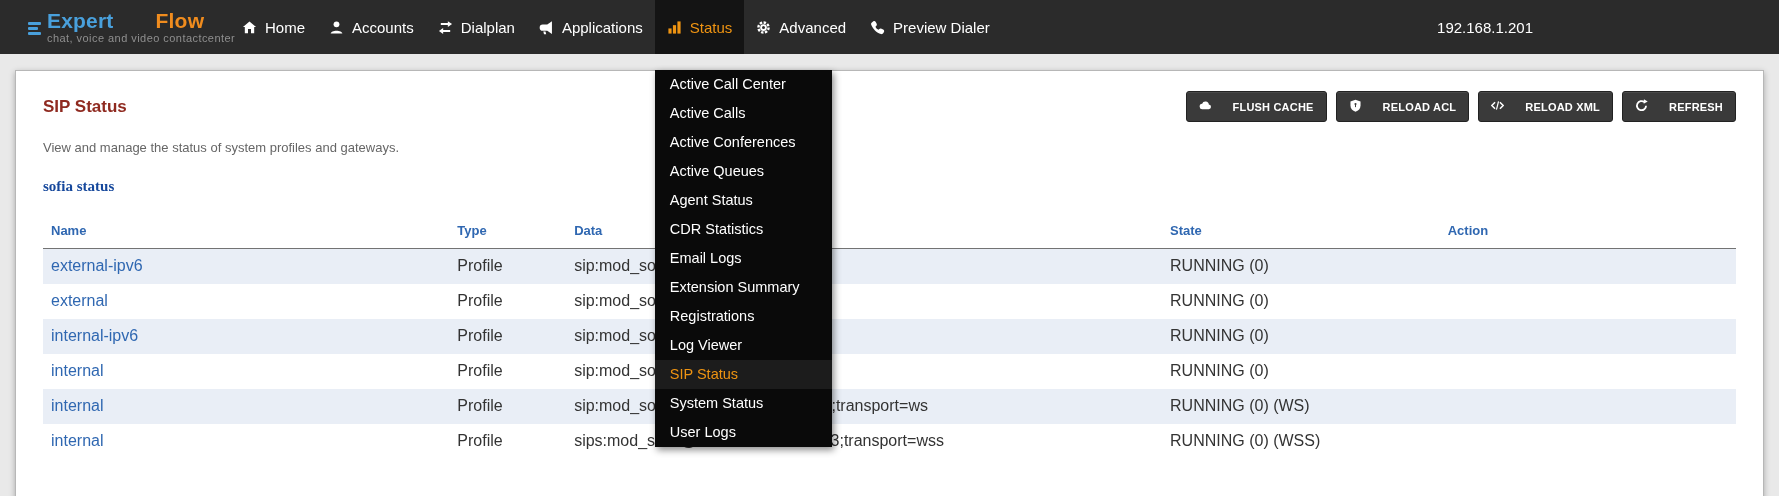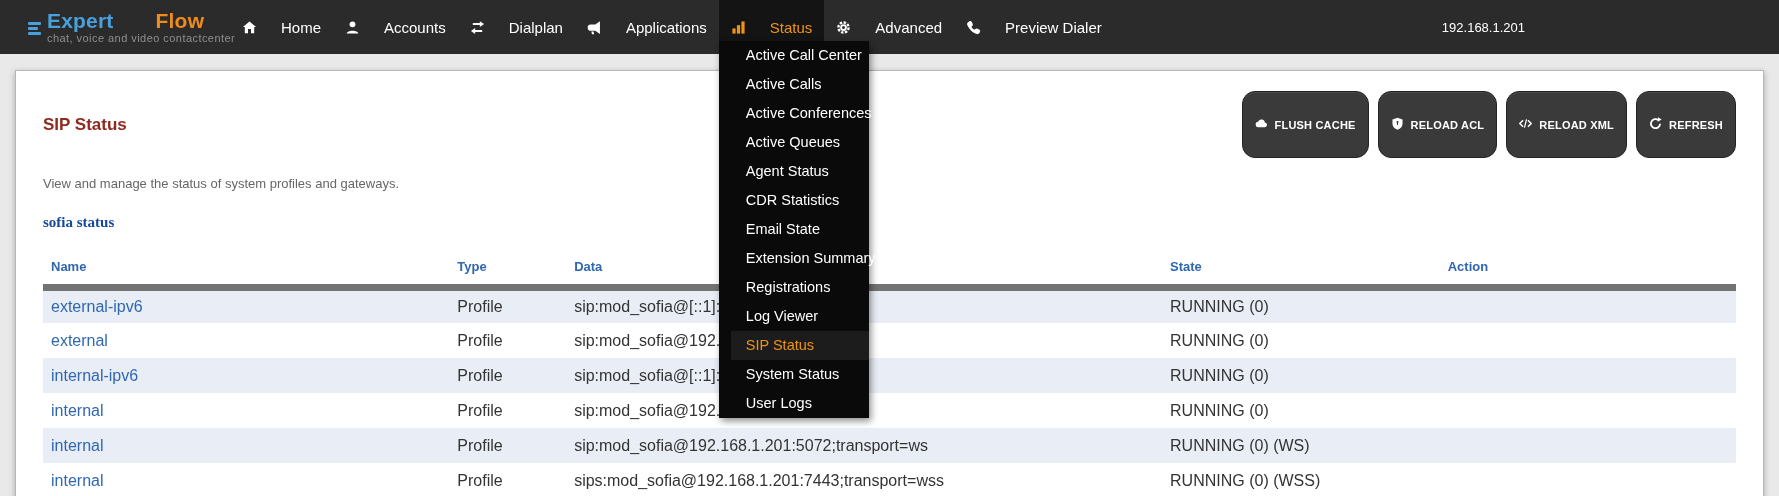--- a/index.html
+++ b/index.html
@@ -22,65 +22,64 @@
   .brand-bars i:nth-child(2){ width:10px; }
   .brand-bars i:nth-child(3){ width:13px; }
   .brand-text { display:flex; flex-direction:column; }
   .brand-name { font-size:21px; font-weight:bold; line-height:20px; letter-spacing:.2px; }
   .brand-name .p1 { color:var(--brand_blue,#49a0dc); }
   .brand-name .p2 { color:var(--brand_orange,#f08c1e);padding-left:42px; }
   .brand-tagline { font-size:11px; color:#8f8f8f; letter-spacing:.45px; margin-top:1px; white-space:nowrap; }
 
   .nav-menu { display:flex; height:54px; margin-left:26px; }
   .nav-item {
-    display:flex; align-items:center; gap:24px; padding:0 12px;
+    display:flex; align-items:center; gap:8px; padding:0 12px;
     color:#ffffff; font-size:15px; cursor:pointer; position:relative; white-space:nowrap;
   }
   .nav-item .nicon { width:15px; height:15px; display:inline-flex; align-items:center; justify-content:center; }
   .nav-item .nicon svg { width:15px; height:15px; }
   .nav-item.active { background:#141414; color:var(--accent_orange,#ef9412); }
-  .nav-right { position:absolute; right:254px; top:0; height:54px; display:flex; align-items:center; color:#fff; font-size:13px; }
+  .nav-right { position:absolute; right:246px; top:0; height:54px; display:flex; align-items:center; color:#fff; font-size:15px; }
 
   
   .dropdown {
-    position:absolute; top:41px; left:0; width:150px;
+    position:absolute; top:70px; left:0; width:177px;
     background:var(--dropdown_bg,#0a0a0a);
     box-shadow:2px 3px 7px rgba(0,0,0,.45);
     z-index:30;
-    padding-left:12px;
   }
   .dd-item { padding:7px 15px; font-size:14.5px; line-height:15px; color:#ffffff; cursor:pointer; white-space:nowrap; }
   .dd-item.active { color:var(--accent_orange,#ef9412); background:#1c1c1c; }
 
   
   .card {
     position:absolute; top:70px; left:15px; right:15px; height:520px;
     background:#ffffff; border:1px solid #b7b7b7;
     box-shadow:0 2px 6px rgba(0,0,0,.28);
     padding:20px 27px;
   }
   .page-header { display:flex; justify-content:space-between; align-items:center; }
   .page-title { font-size:17px; font-weight:bold; color:var(--title_red,#8f2a20); }
   .btn-group { display:flex; gap:9px; }
   .btn {
-    display:inline-flex; align-items:center; gap:7px;
-    background:var(--button_bg,#3a3a3a); border:1px solid #222; border-radius:13px;
+    display:inline-flex; align-items:center; gap:21px;
+    background:var(--button_bg,#3a3a3a); border:1px solid #222; border-radius:3px;
     color:#fff; font-size:11px; font-weight:bold; letter-spacing:.2px;
-    padding:25px 12px; cursor:pointer; font-family:inherit;
+    padding:7px 12px; cursor:pointer; font-family:inherit;
     box-shadow:inset 0 1px 0 rgba(255,255,255,.08);
   }
   .btn svg { width:13px; height:13px; flex:0 0 auto; }
 
   .page-desc { margin-top:18px; font-size:13px; color:#666; }
   .section-title { margin-top:23px; font-size:15px; font-weight:bold; color:var(--section_blue,#16489c);font-family:Liberation Serif, serif; }
 
   table { width:100%; border-collapse:collapse; table-layout:fixed; margin-top:18px; }
   th {
     text-align:left; font-size:13px; font-weight:bold; color:var(--link_blue,#2f67b1);
-    padding:10px 8px; border-bottom:7px solid #737373;
+    padding:10px 8px; border-bottom:1px solid #737373;
   }
   td { font-size:16px; color:#333; padding:7px 8px; height:35px; white-space:nowrap; overflow:hidden; }
   tbody tr:nth-child(odd) { background:var(--row_stripe,#e9eef6); }
   a.link { color:var(--link_blue,#2f67b1); text-decoration:none; cursor:pointer; }
 </style>
 </head>
 <body>
 
 <div class="navbar">
 
@@ -147,21 +146,21 @@
       </span>
       <span>Status</span>
 
       <div class="dropdown">
           <div class="dd-item">Active Call Center</div>
           <div class="dd-item">Active Calls</div>
           <div class="dd-item">Active Conferences</div>
           <div class="dd-item">Active Queues</div>
           <div class="dd-item">Agent Status</div>
           <div class="dd-item">CDR Statistics</div>
-          <div class="dd-item">Email State</div>
+          <div class="dd-item">Email Logs</div>
           <div class="dd-item">Extension Summary</div>
           <div class="dd-item">Registrations</div>
           <div class="dd-item">Log Viewer</div>
           <div class="dd-item active">SIP Status</div>
           <div class="dd-item">System Status</div>
           <div class="dd-item">User Logs</div>
         </div>
     </div>
 
     <div class="nav-item">

